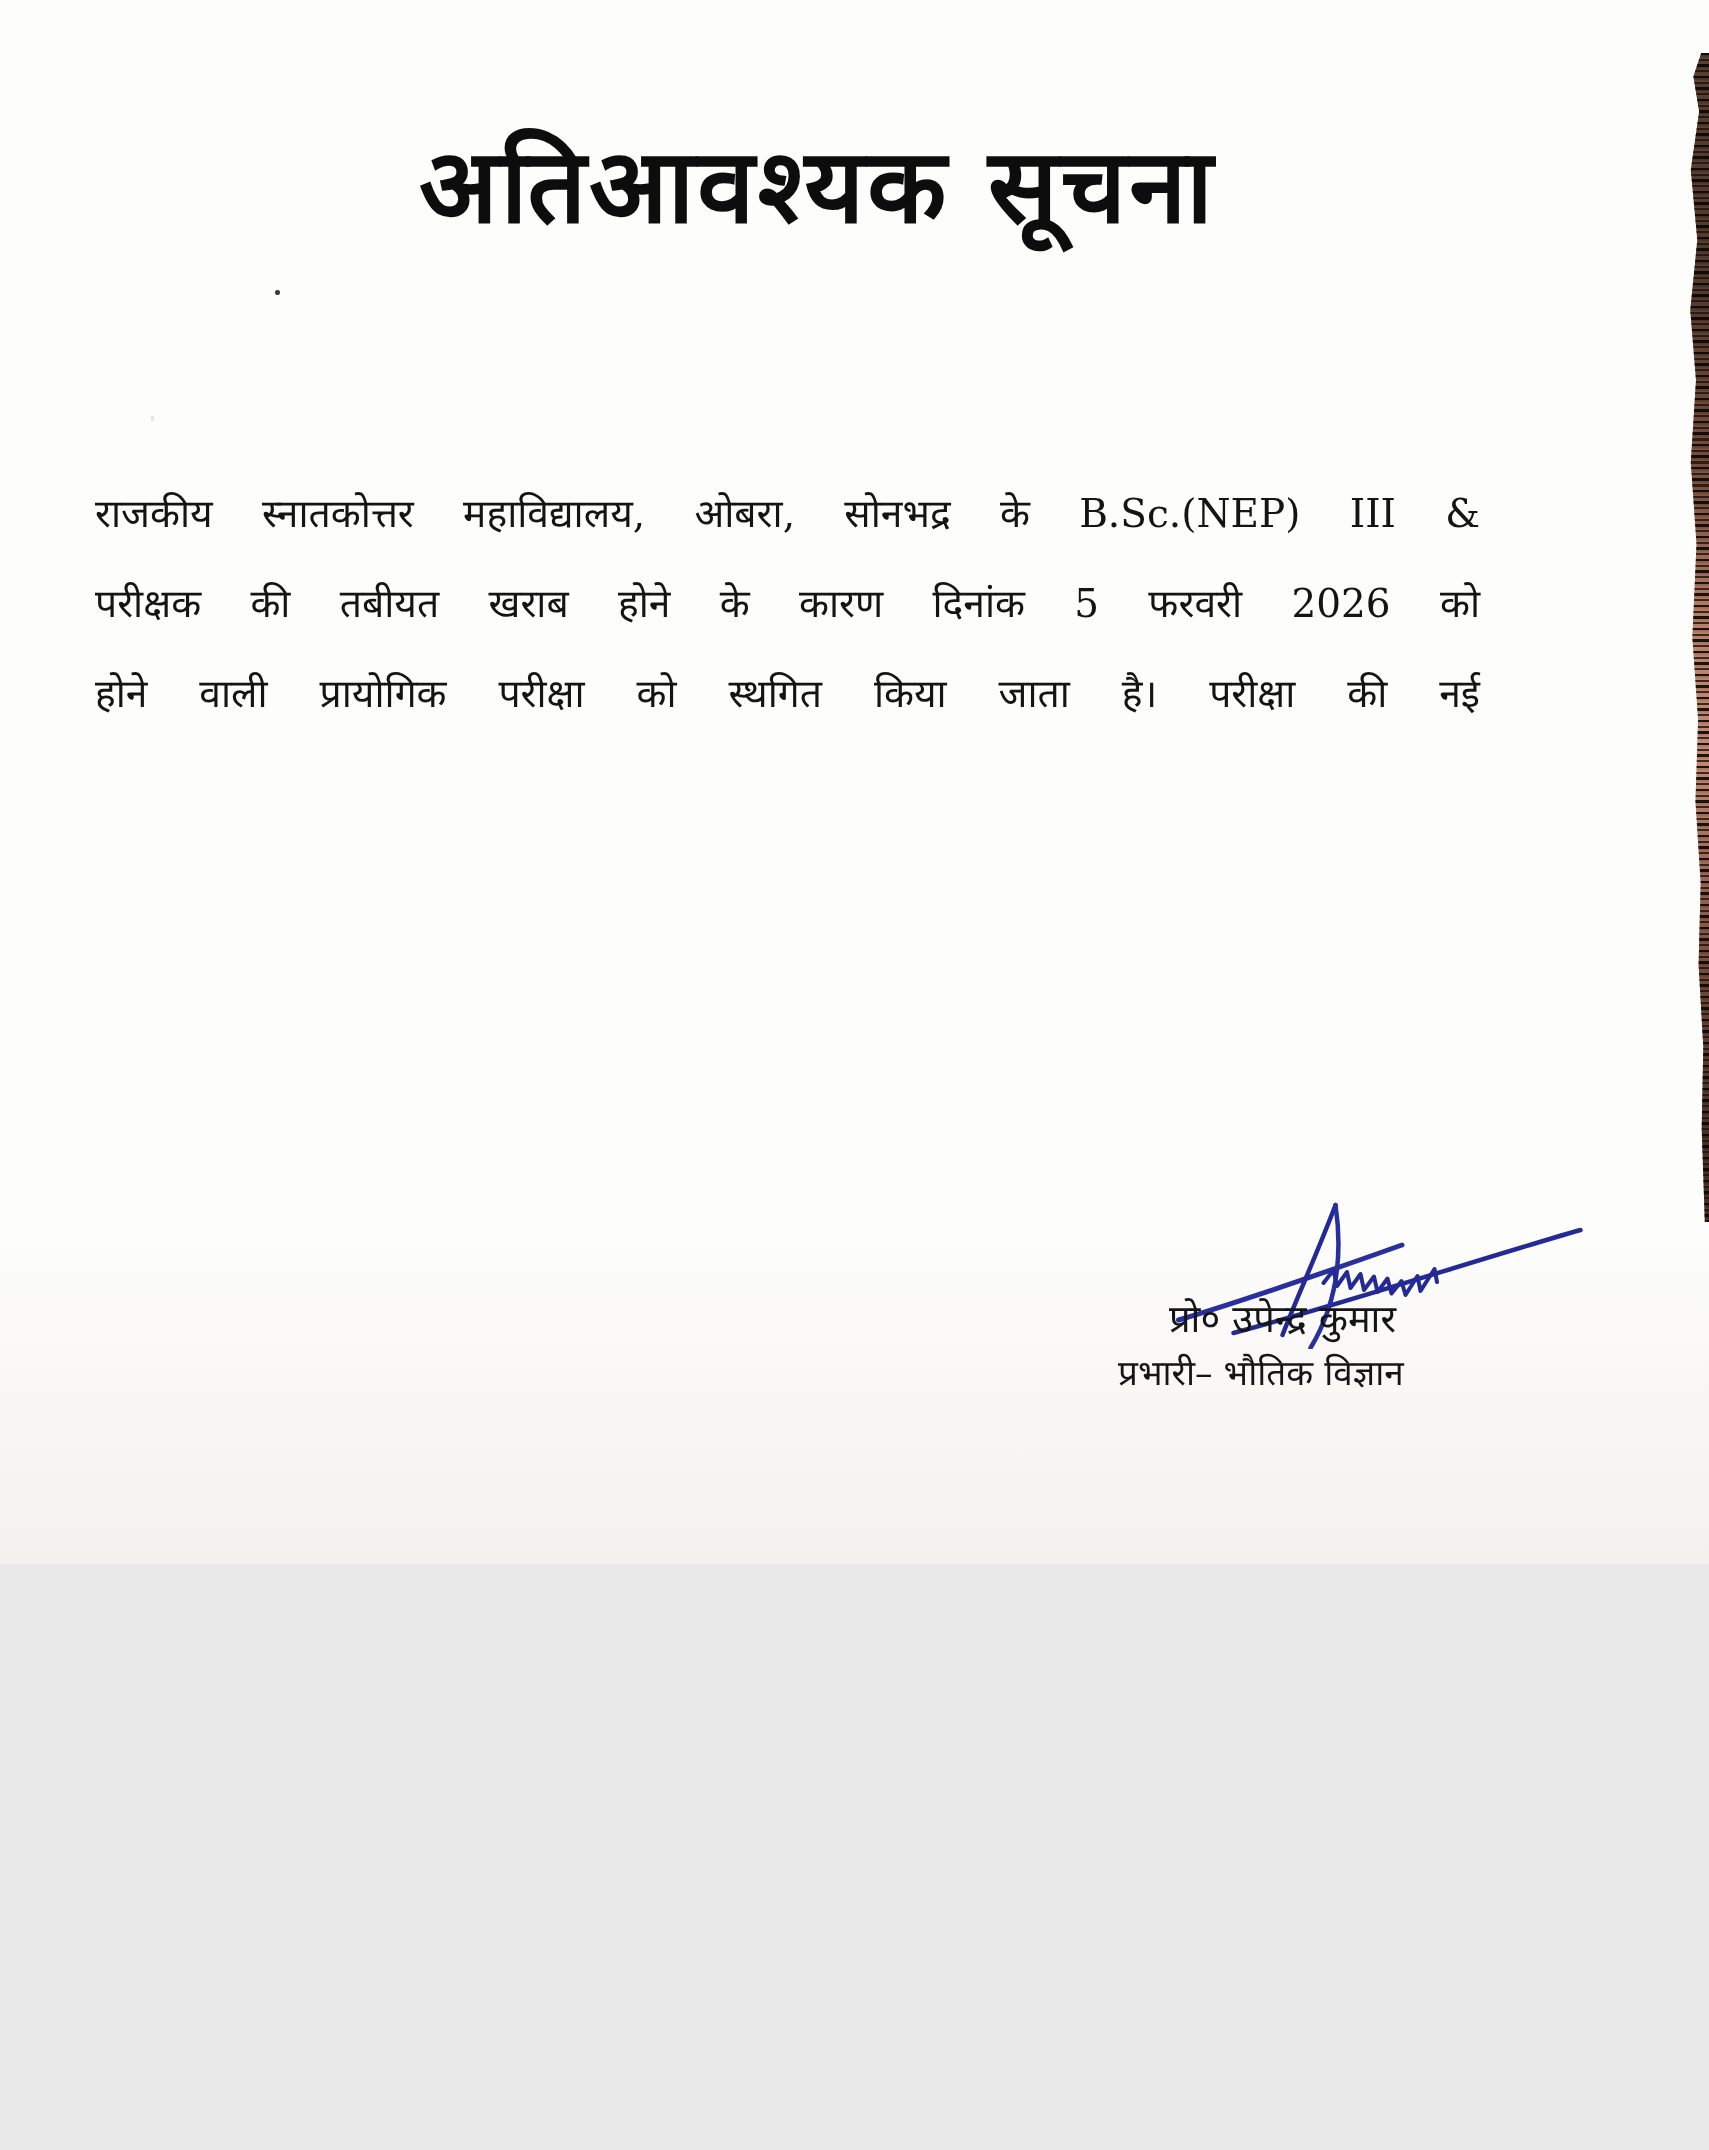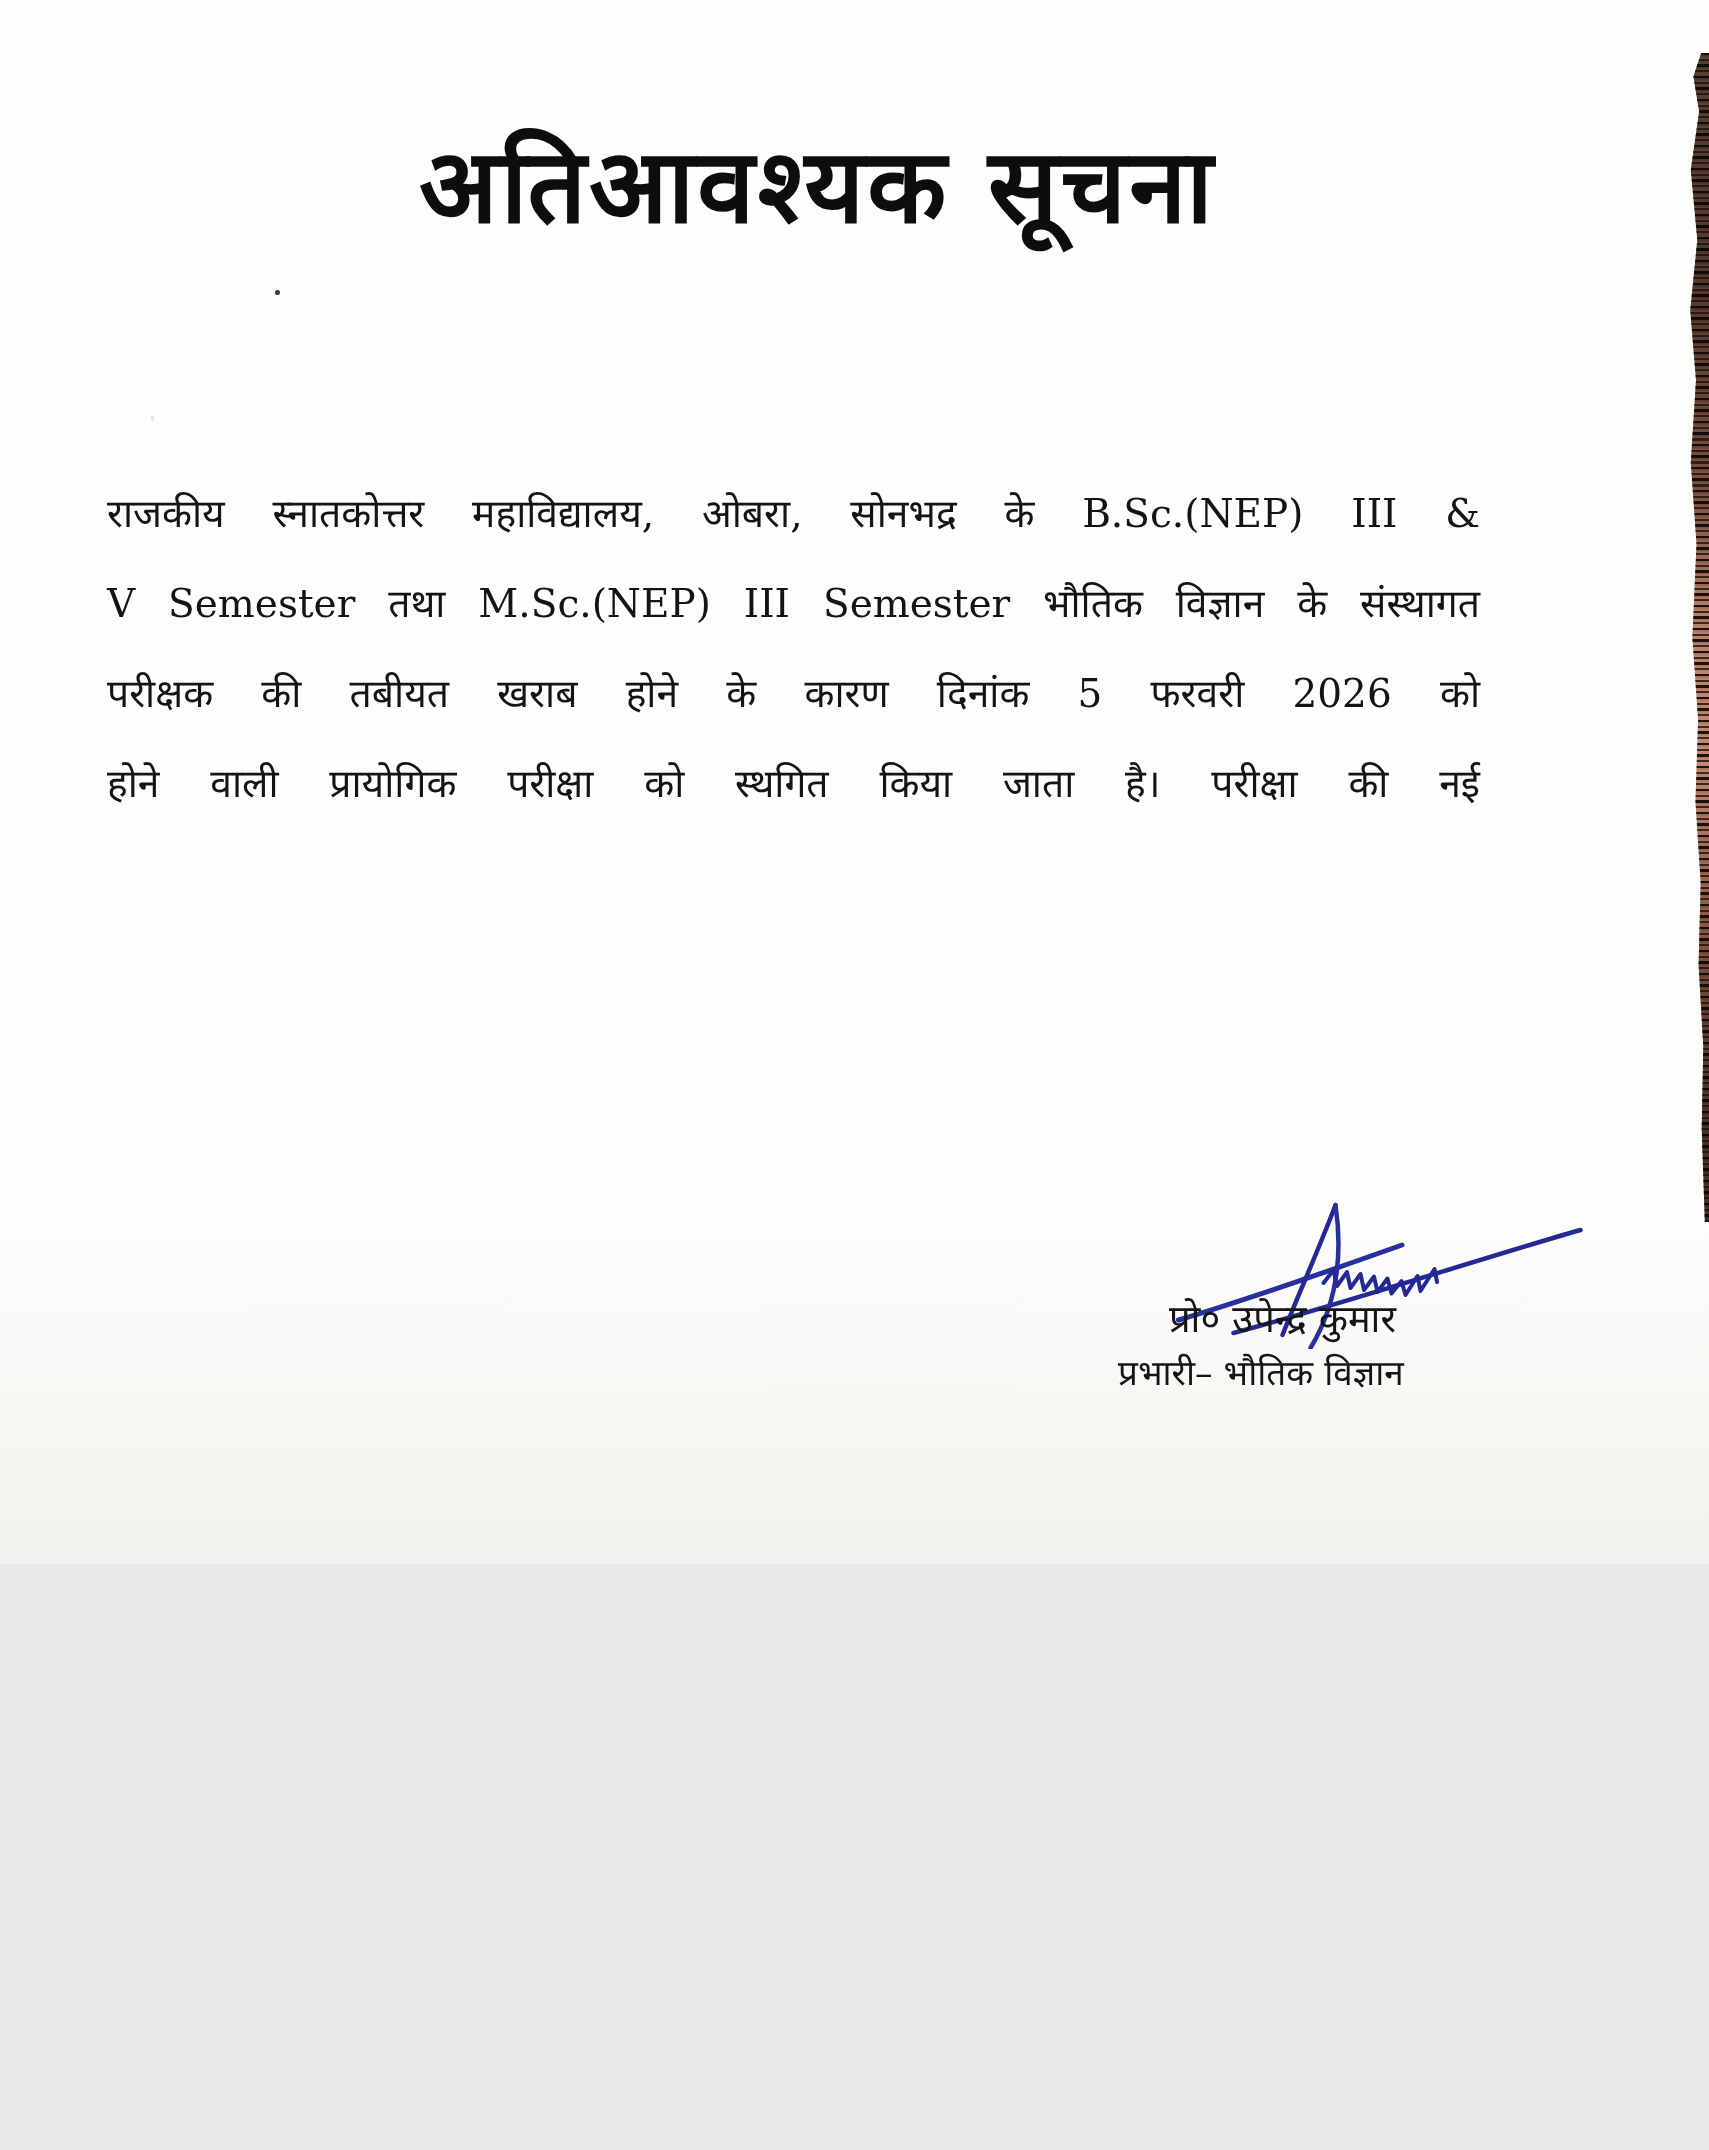--- a/index.html
+++ b/index.html
@@ -50,21 +50,20 @@
     top: 469px;
     left: 95px;
     width: 1385px;
     font-size: 39px;
     color: #141414;
   }
   .body-line {
     height: 90px;
     line-height: 90px;
     white-space: nowrap;
-    margin-left: 12px;
   }
   .body-line.justified {
     white-space: normal;
     text-align: justify;
     text-align-last: justify;
   }
 
   
   .signature-svg {
     position: absolute;
@@ -150,21 +149,20 @@
 
 <div class="page">
 
   <div class="notice-title">अतिआवश्यक सूचना</div>
 
   <div class="ink-speck"></div>
 
 
   <div class="notice-body">
     <div class="body-line justified">राजकीय स्नातकोत्तर महाविद्यालय, ओबरा, सोनभद्र के B.Sc.(NEP) III &amp;</div>
-    <div class="body-line justified">V Semester तथा M.Sc.(NEP) III Semester भौतिक विज्ञान के संस्थागत</div>
     <div class="body-line justified">परीक्षक की तबीयत खराब होने के कारण दिनांक 5 फरवरी 2026 को</div>
     <div class="body-line justified">होने वाली प्रायोगिक परीक्षा को स्थगित किया जाता है। परीक्षा की नई</div>
   </div>
 
   <svg class="signature-svg" viewBox="0 0 880 300" fill="none" xmlns="http://www.w3.org/2000/svg">
 
     <path d="M 18 242 C 160 200, 330 140, 465 92" stroke="#2a2f9e" stroke-width="10" stroke-linecap="round"></path>
 
     <path d="M 128 268 C 330 215, 620 120, 822 62" stroke="#232a96" stroke-width="9" stroke-linecap="round"></path>
 

